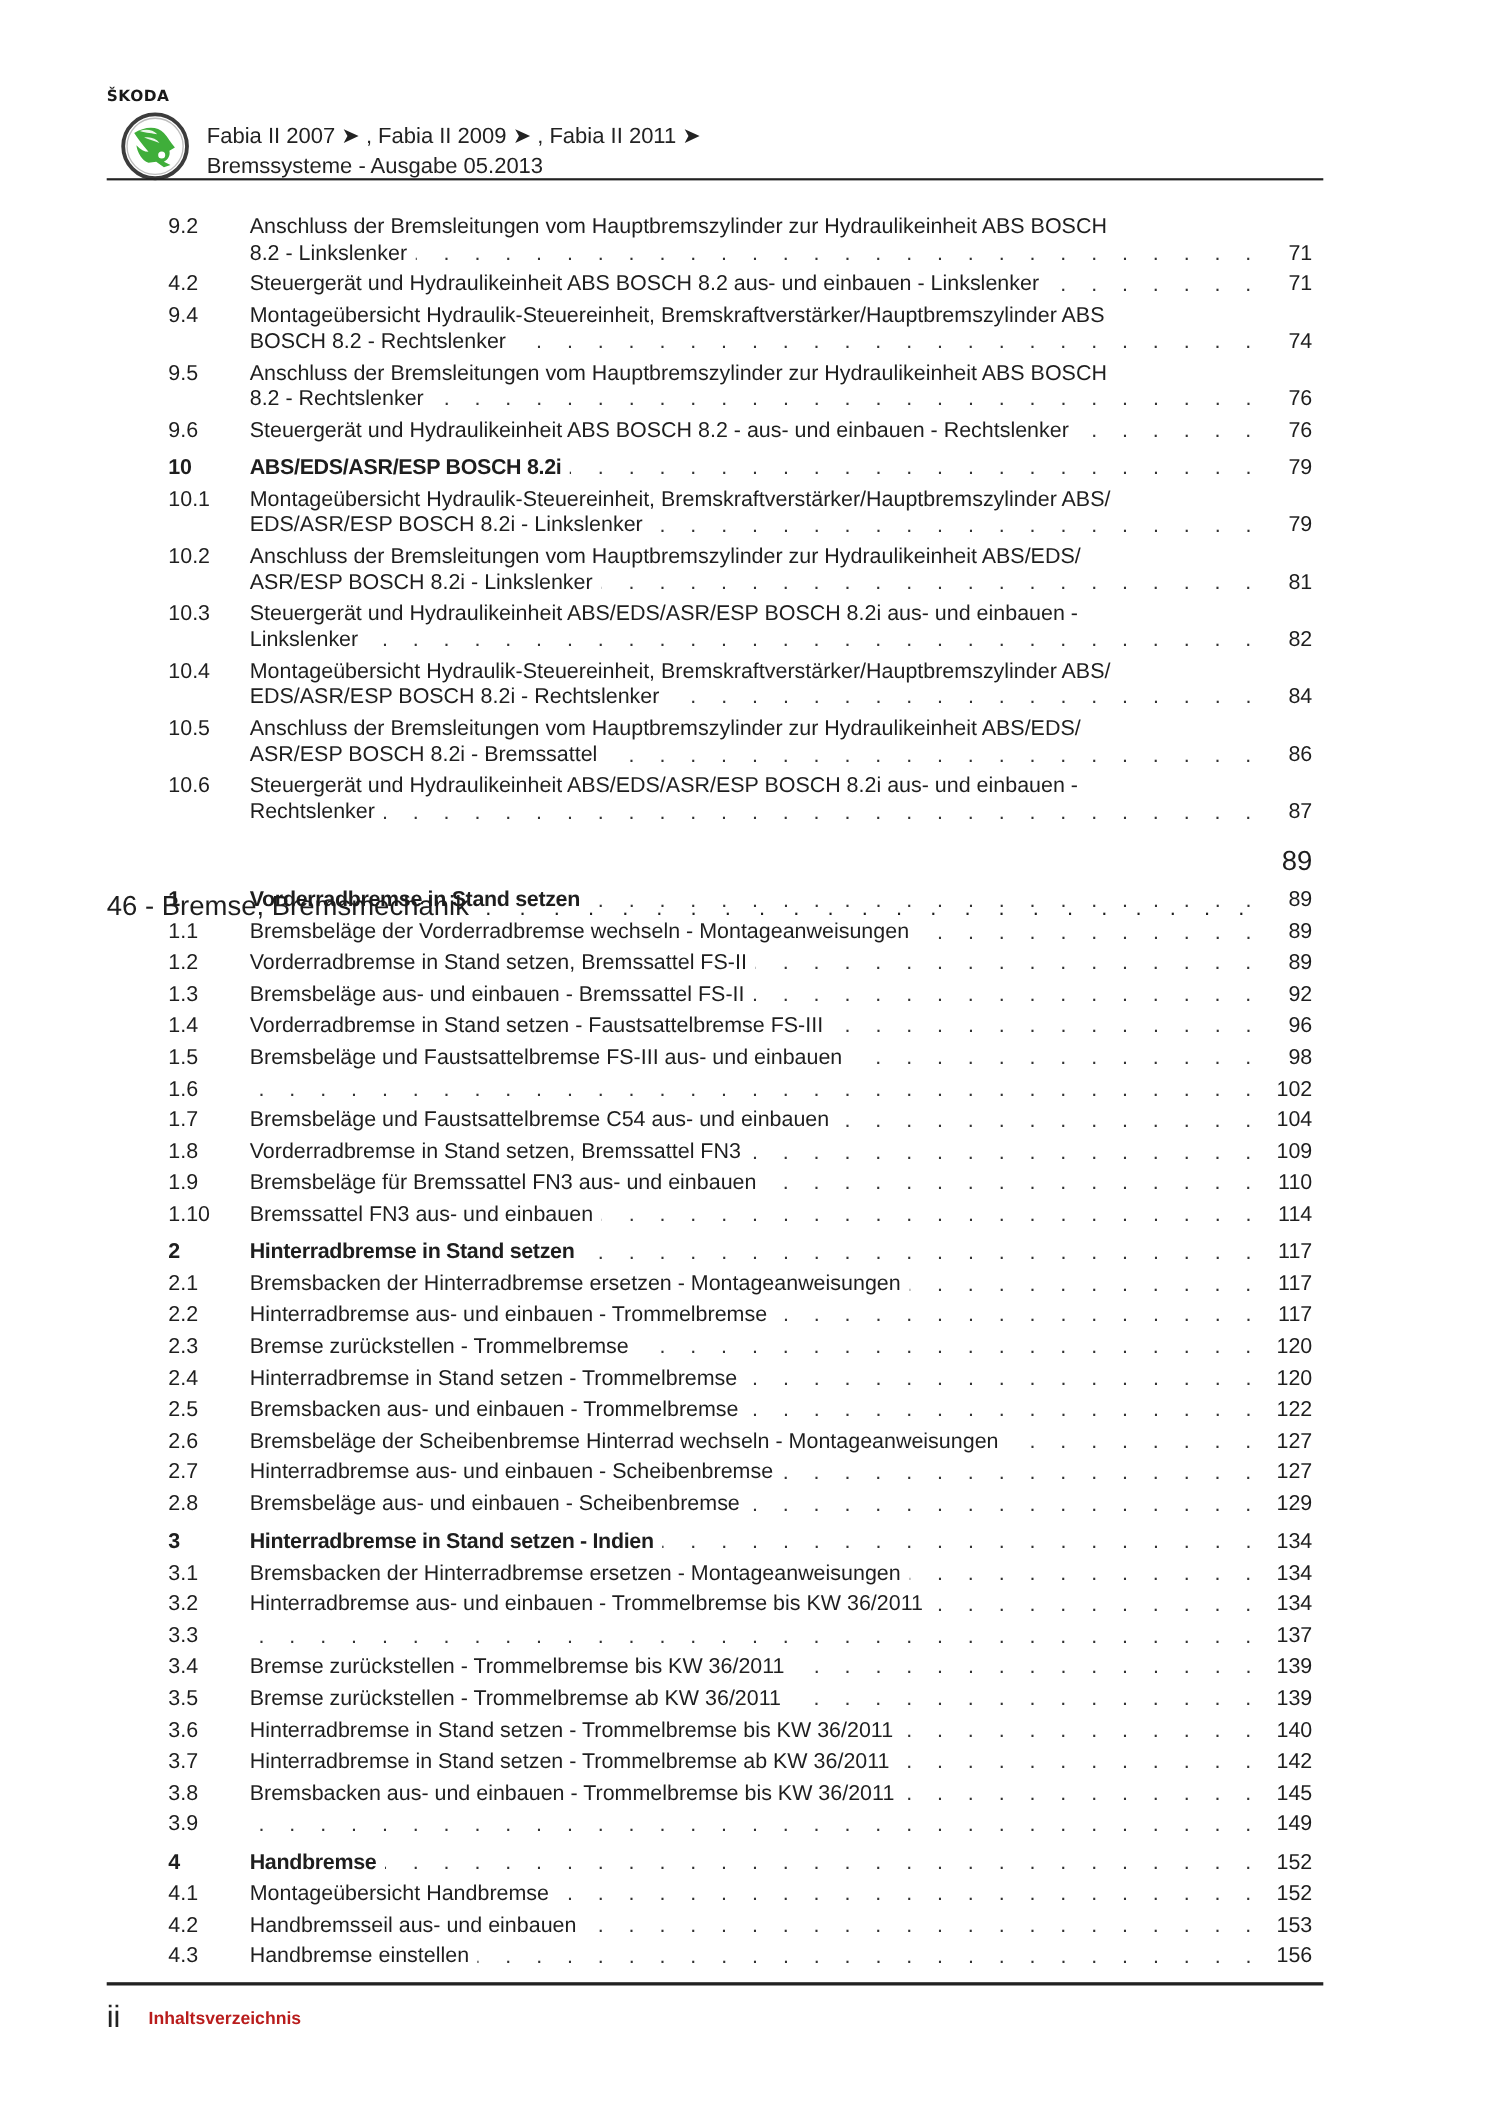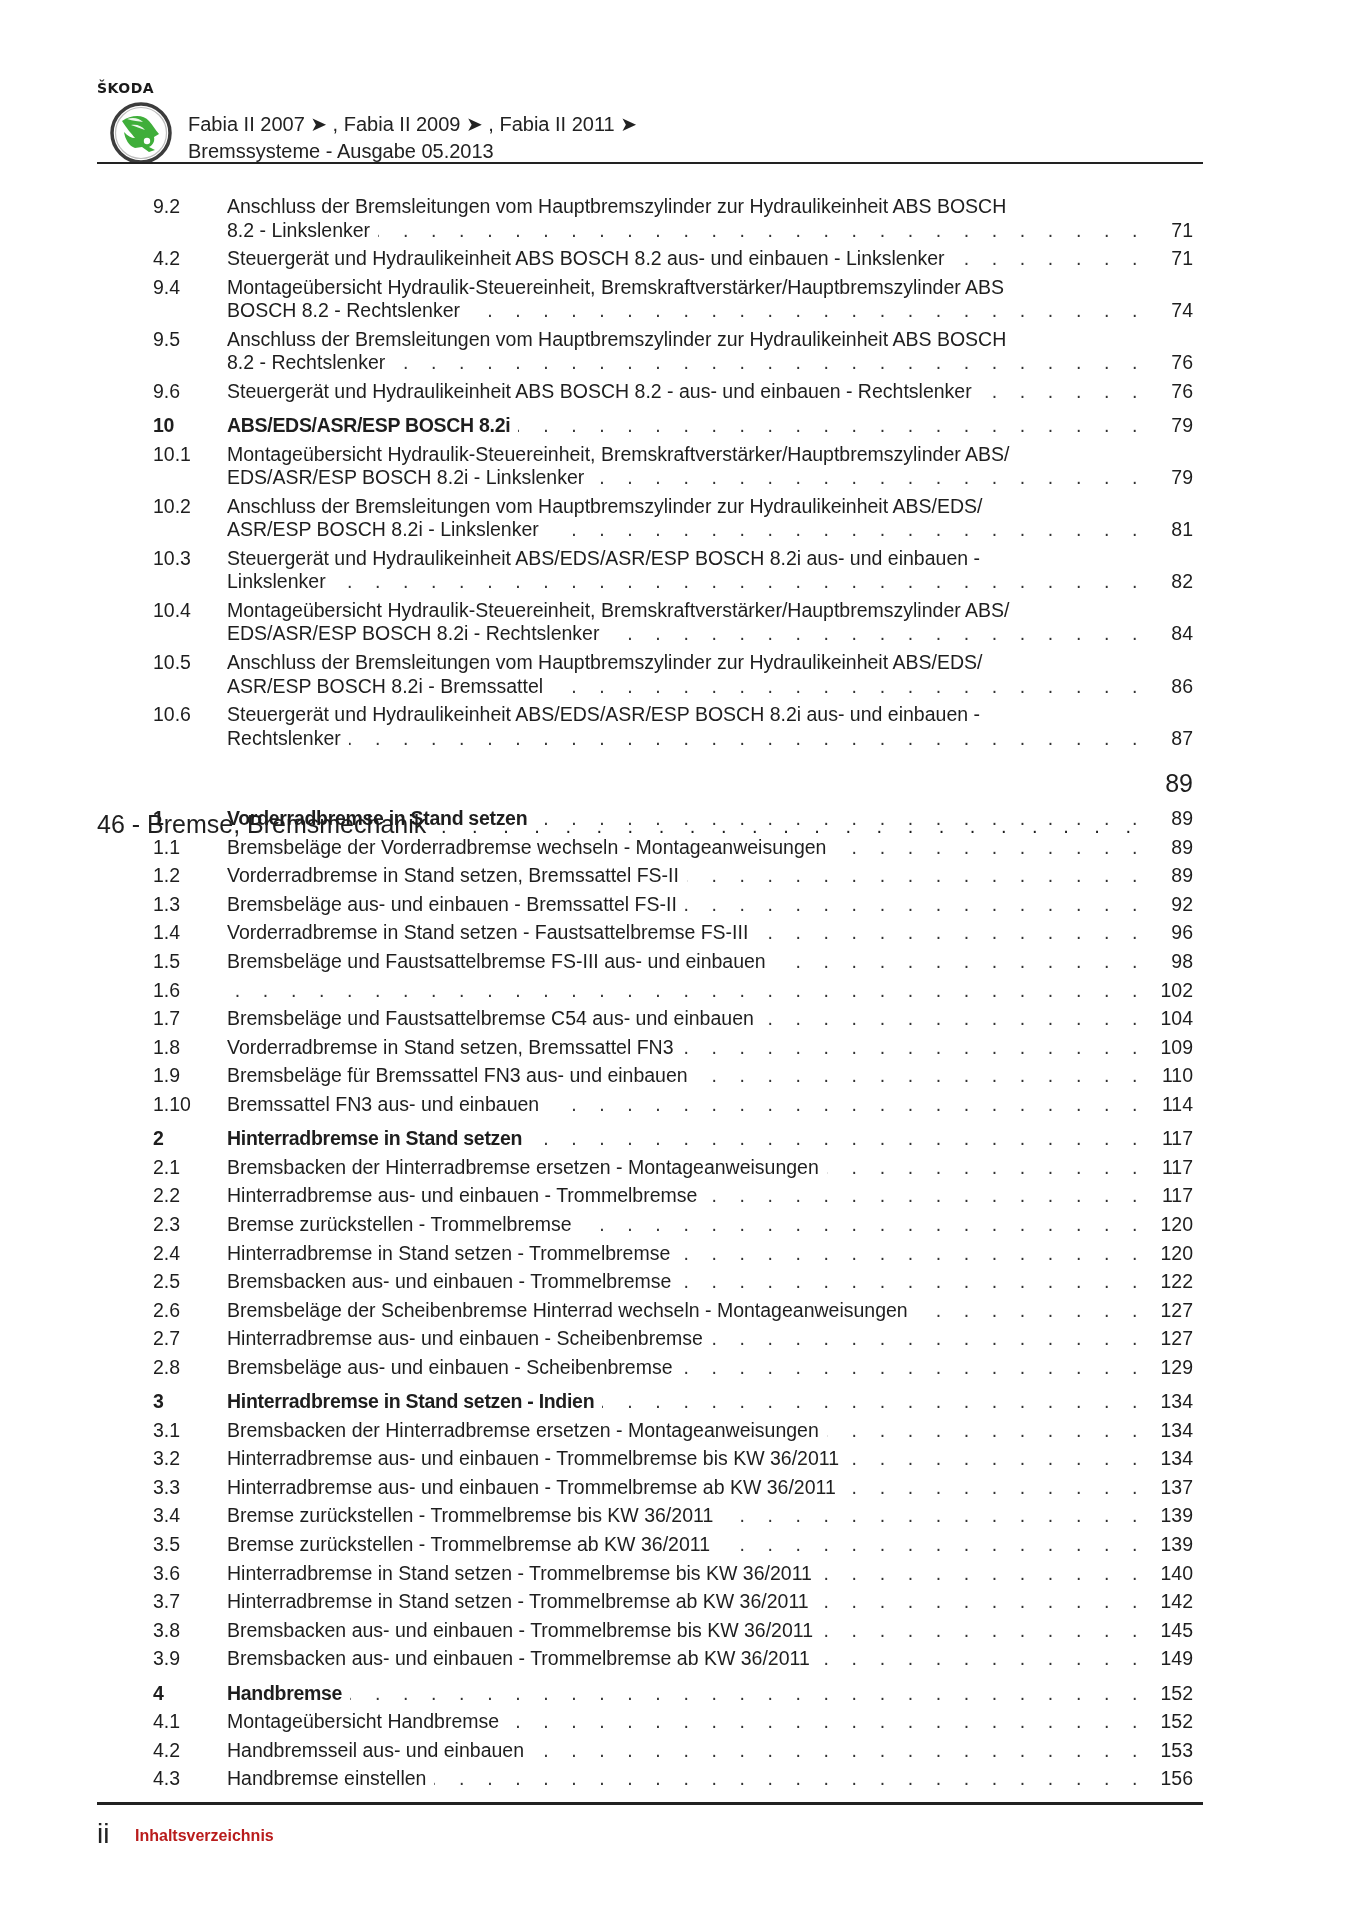--- a/index.html
+++ b/index.html
@@ -428,21 +428,20 @@
           <span class="txt">Hinterradbremse aus- und einbauen - Trommelbremse bis KW 36/2011</span>
           <span class="dots">. . . . . . . . . . . . . . . . . . . . . . . . . . . . . . . . . . . . . . . . . . . . . . . . . . . . . . . . . . . . . . . . . . . . . . . . . . . . . . . .</span>
         </div>
       </div>
       <span class="page" style="top: 0px;">134</span>
     </div>
     <div class="entry" style="top: 1475.8px;">
       <span class="num">3.3</span>
       <div class="body">
         <div class="last">
-          <span class="txt">Hinterradbremse aus- und einbauen - Trommelbremse ab KW 36/2011</span>
           <span class="dots">. . . . . . . . . . . . . . . . . . . . . . . . . . . . . . . . . . . . . . . . . . . . . . . . . . . . . . . . . . . . . . . . . . . . . . . . . . . . . . . .</span>
         </div>
       </div>
       <span class="page" style="top: 0px;">137</span>
     </div>
     <div class="entry" style="top: 1504.4px;">
       <span class="num">3.4</span>
       <div class="body">
         <div class="last">
           <span class="txt">Bremse zurückstellen - Trommelbremse bis KW 36/2011</span>
@@ -488,21 +487,20 @@
           <span class="txt">Bremsbacken aus- und einbauen - Trommelbremse bis KW 36/2011</span>
           <span class="dots">. . . . . . . . . . . . . . . . . . . . . . . . . . . . . . . . . . . . . . . . . . . . . . . . . . . . . . . . . . . . . . . . . . . . . . . . . . . . . . . .</span>
         </div>
       </div>
       <span class="page" style="top: 0px;">145</span>
     </div>
     <div class="entry" style="top: 1647.4px;">
       <span class="num">3.9</span>
       <div class="body">
         <div class="last">
-          <span class="txt">Bremsbacken aus- und einbauen - Trommelbremse ab KW 36/2011</span>
           <span class="dots">. . . . . . . . . . . . . . . . . . . . . . . . . . . . . . . . . . . . . . . . . . . . . . . . . . . . . . . . . . . . . . . . . . . . . . . . . . . . . . . .</span>
         </div>
       </div>
       <span class="page" style="top: 0px;">149</span>
     </div>
     <div class="entry bold" style="top: 1681.5px;">
       <span class="num">4</span>
       <div class="body">
         <div class="last">
           <span class="txt">Handbremse</span>

